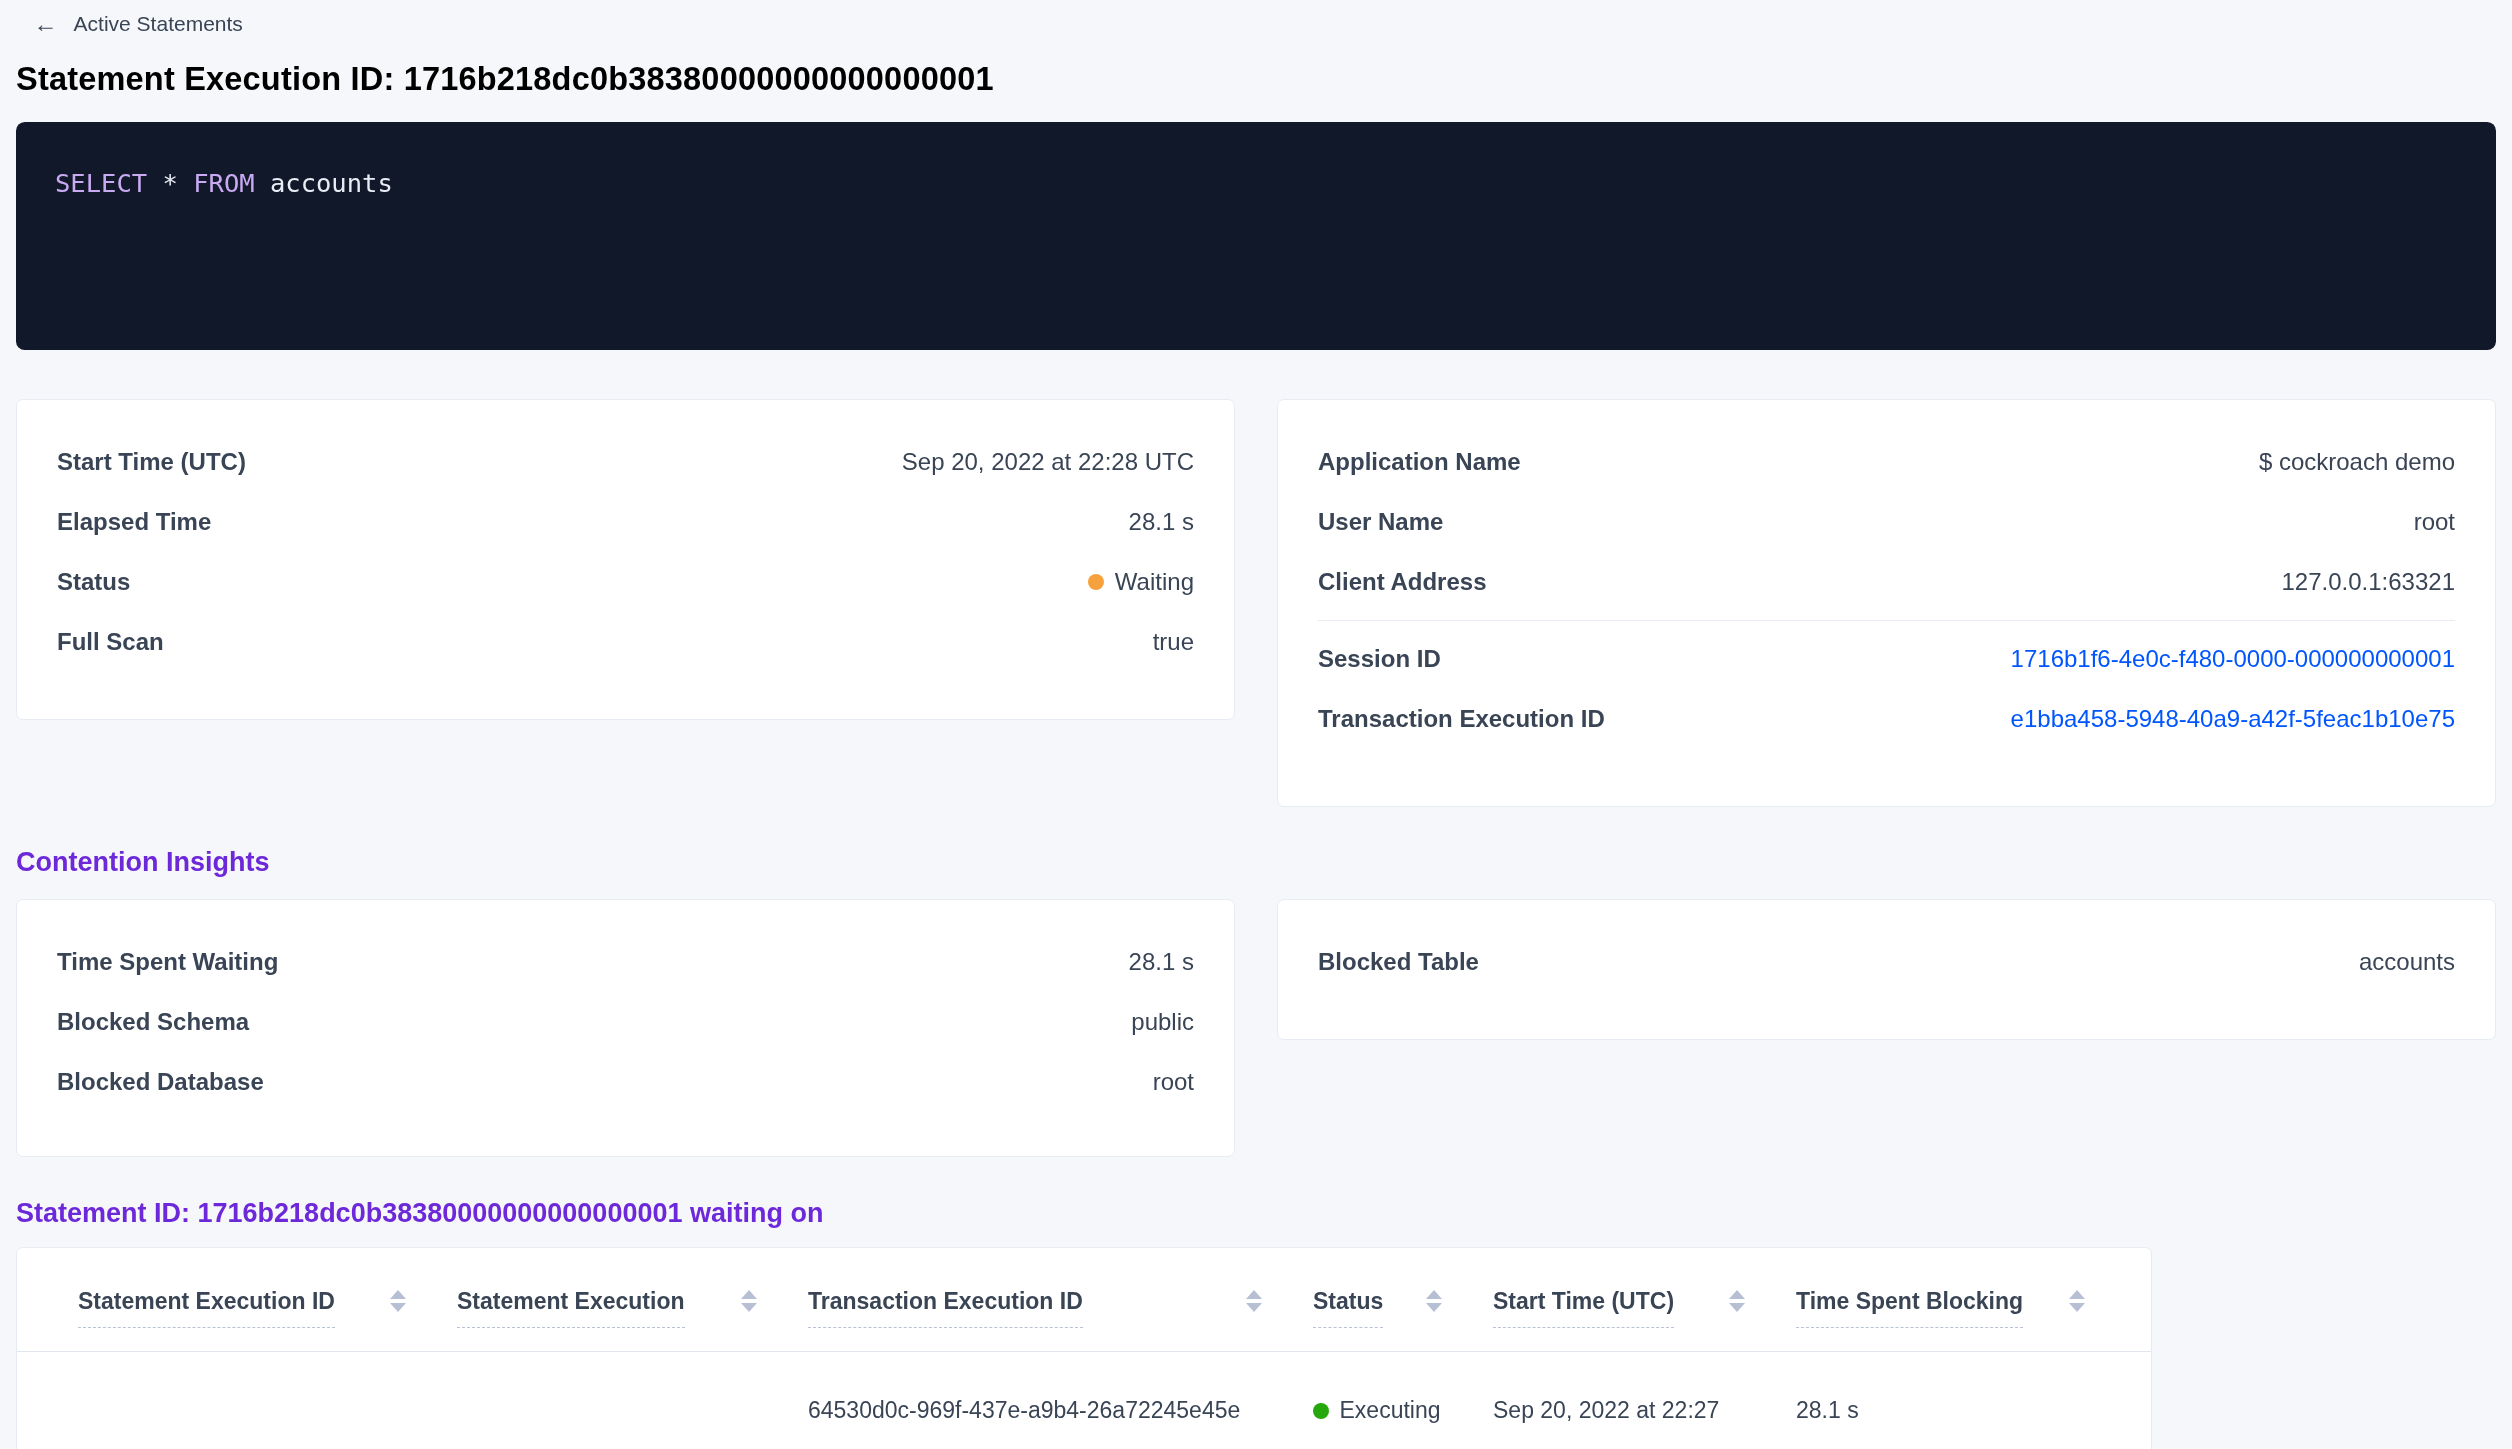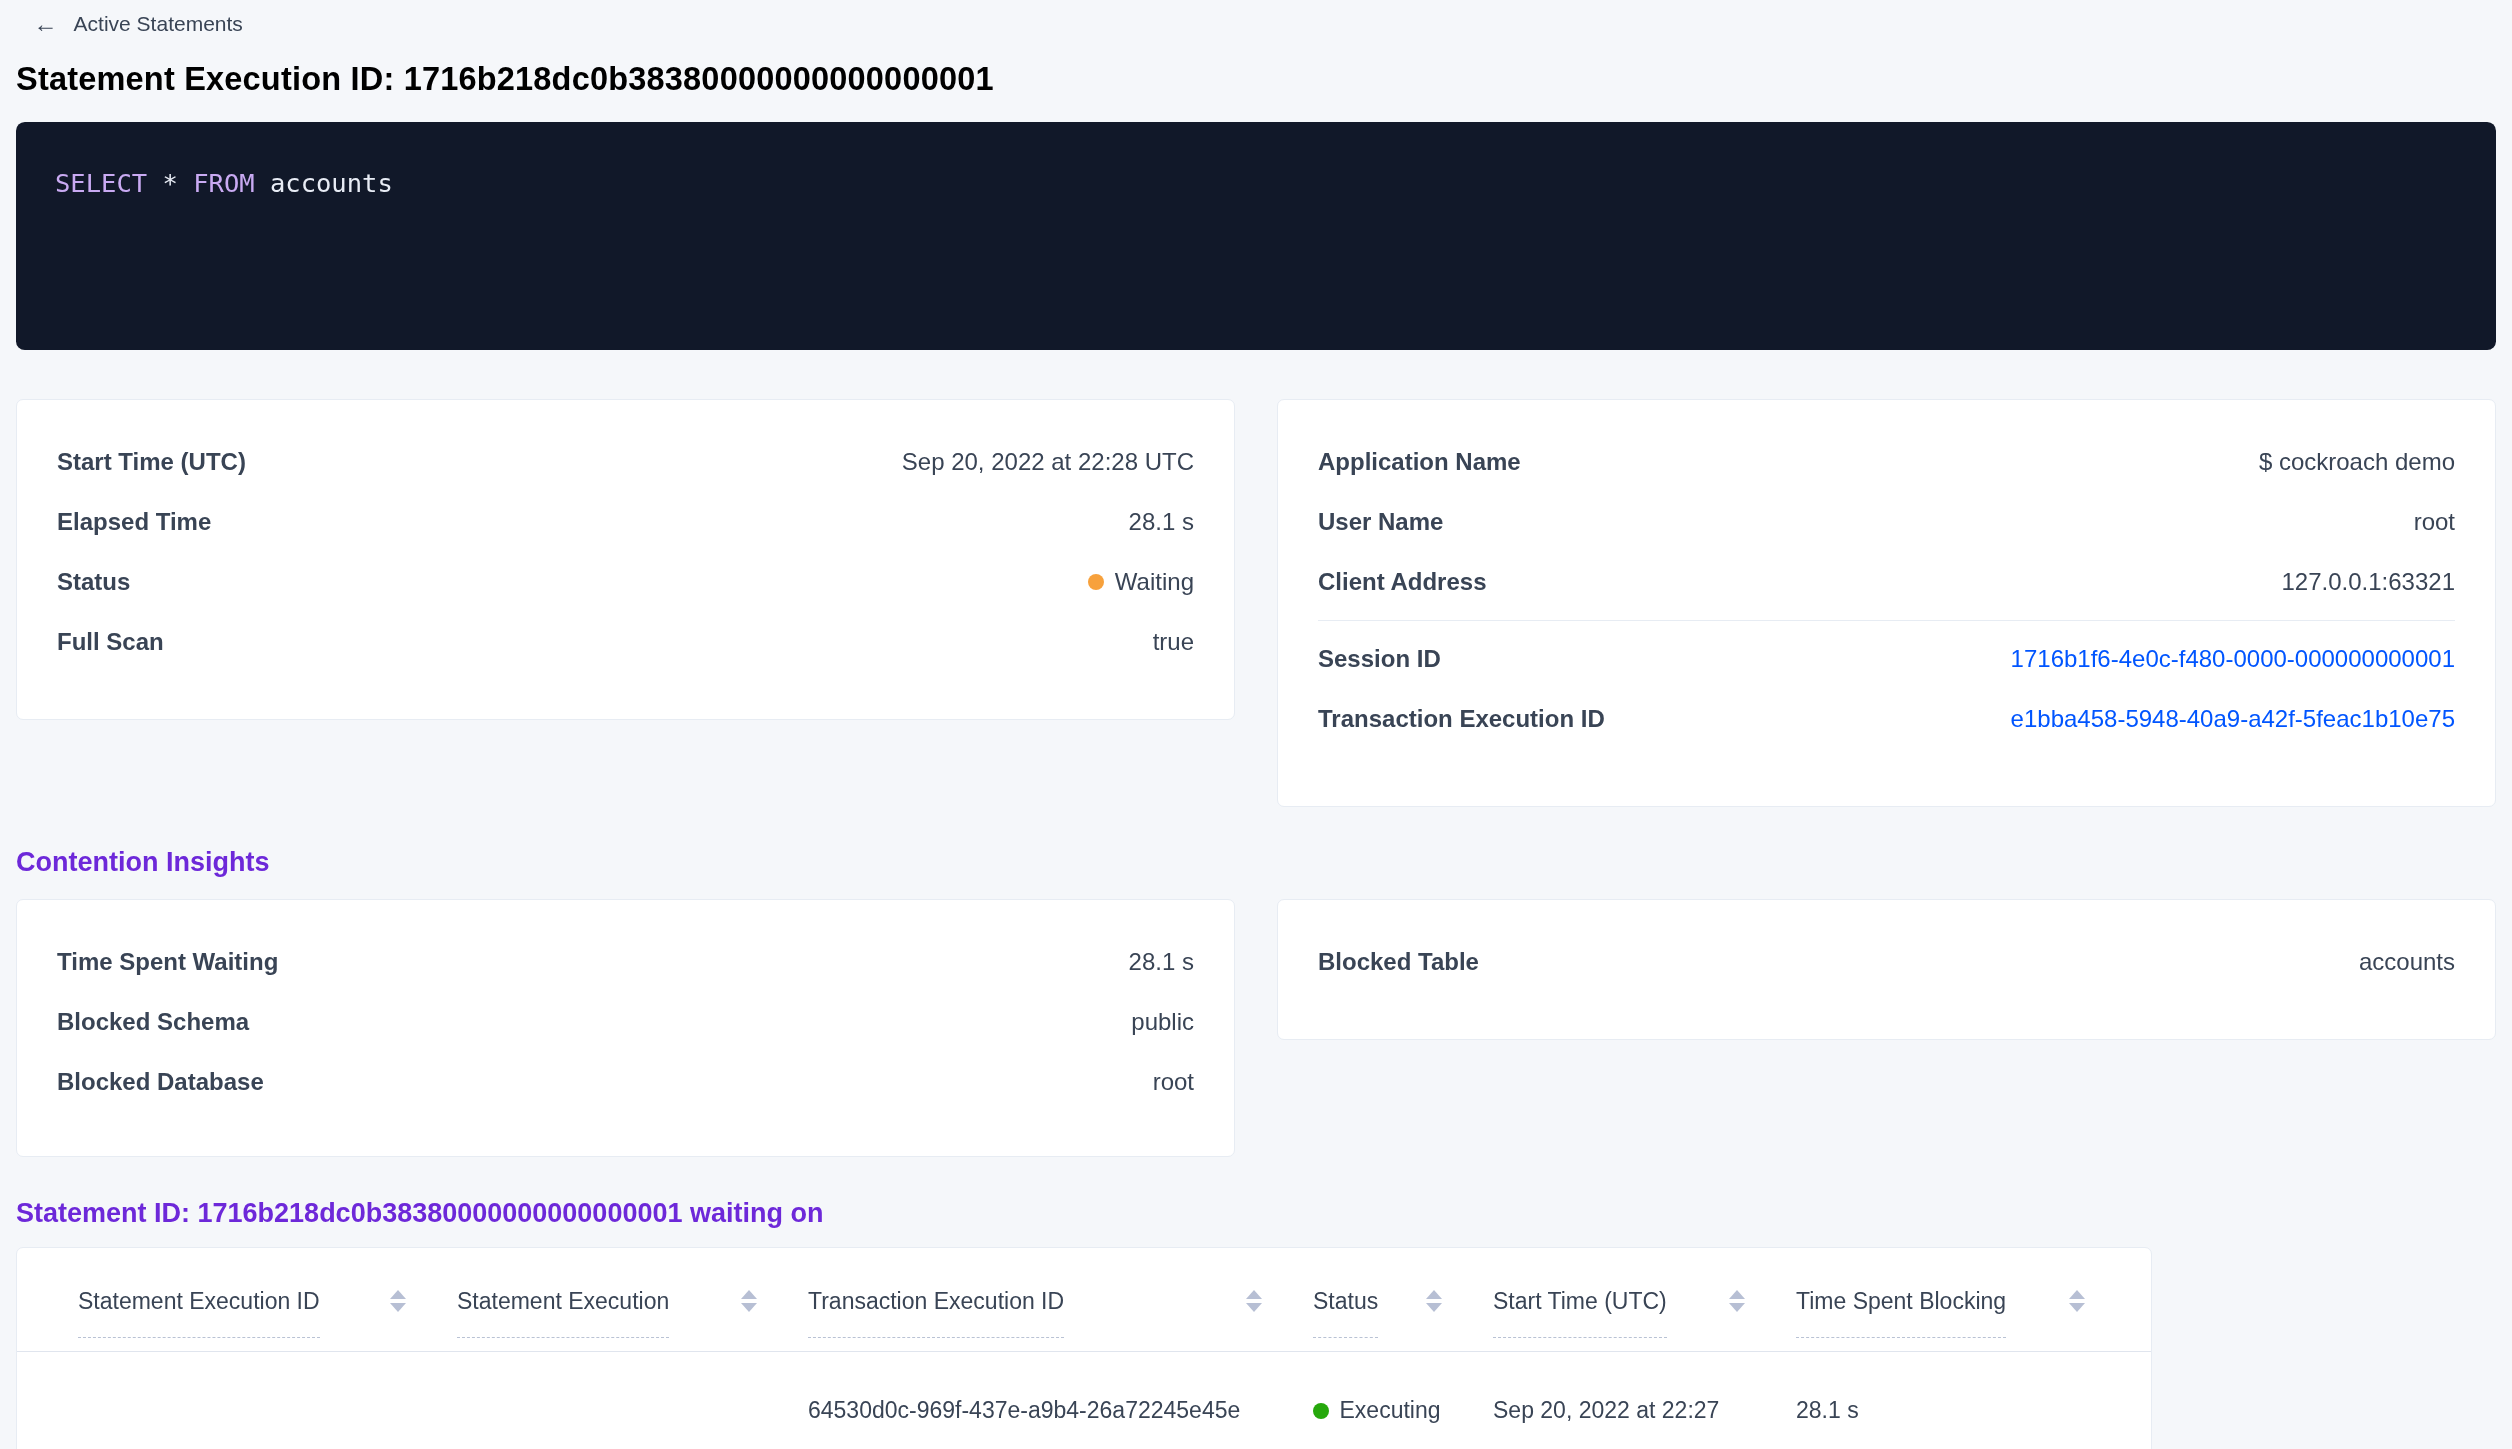--- a/index.html
+++ b/index.html
@@ -110,23 +110,23 @@
   .th {
     display: flex;
     align-items: flex-start;
     justify-content: space-between;
     padding-right: 51px;
     cursor: pointer;
   }
   .th:last-child { padding-right: 5.3px; }
   .th-label {
     font-size: 23px;
-    font-weight: 400;
+    font-weight: 700;
     color: #394455;
-    padding-bottom: 22px;
+    padding-bottom: 12px;
     border-bottom: 1.8px dashed #b9c2d4;
     white-space: nowrap;
   }
   .sort { display: inline-flex; flex-direction: column; gap: 4.4px; margin-top: 1.8px; }
   .tri-up {
     width: 0; height: 0;
     border-left: 8px solid transparent;
     border-right: 8px solid transparent;
     border-bottom: 9.7px solid #b7bfd4;
   }

